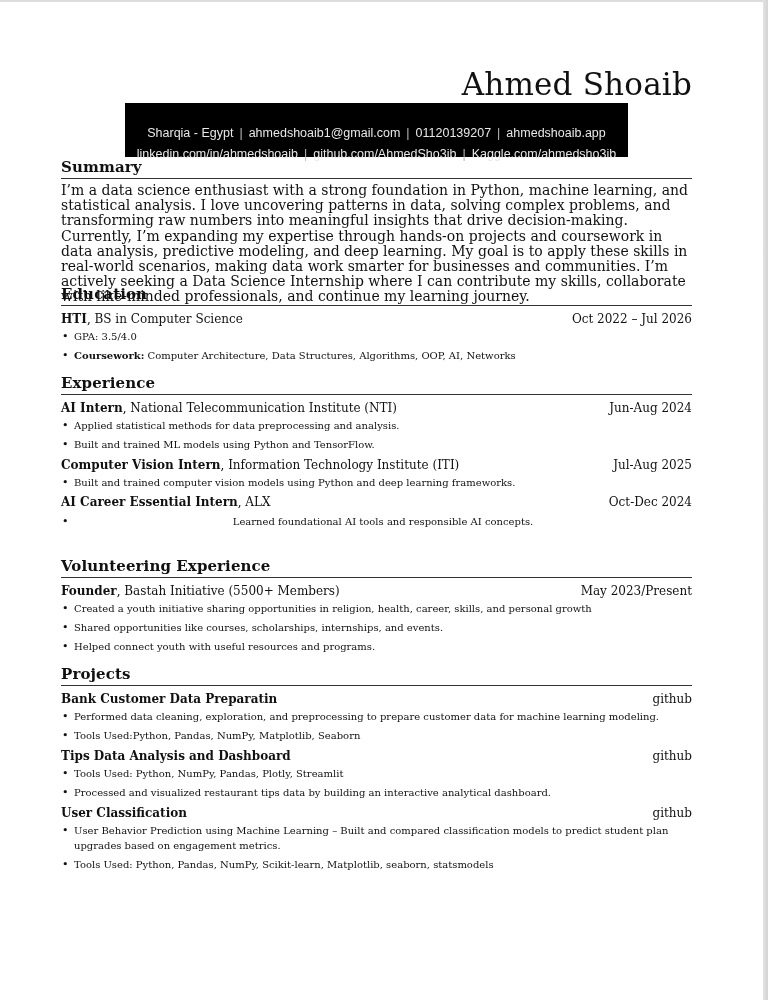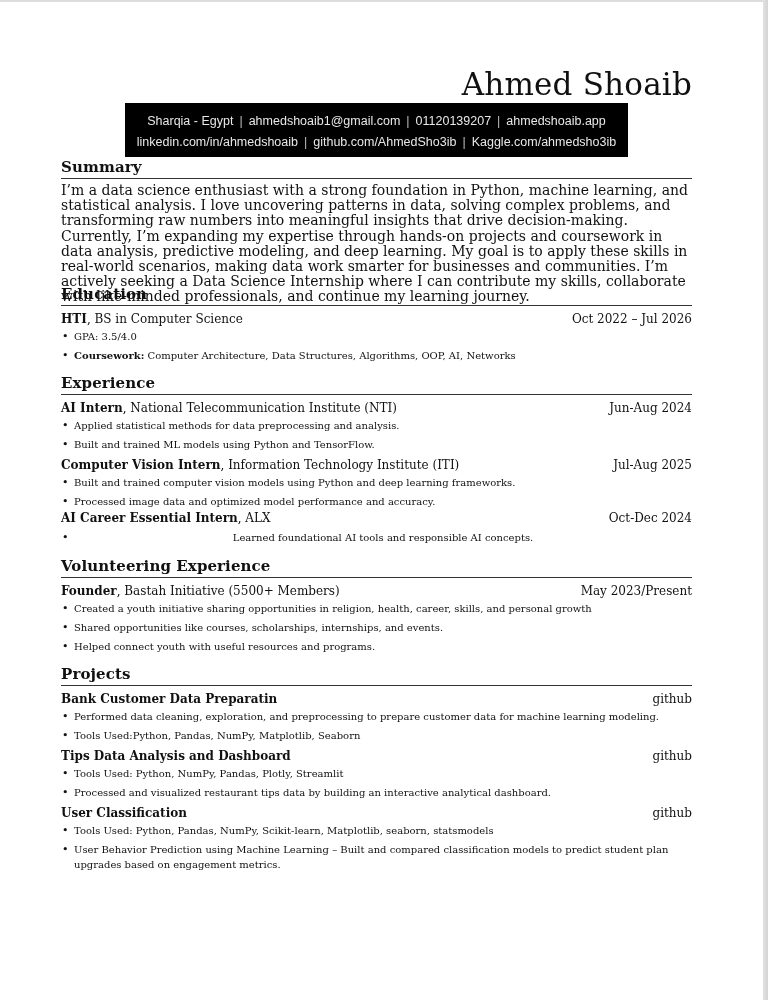--- a/index.html
+++ b/index.html
@@ -10,21 +10,21 @@
   .top-edge { position: absolute; left: 0; top: 0; width: 768px; height: 2px; background: #dcdcdc; }
   .right-edge { position: absolute; right: 0; top: 0; width: 5px; height: 1000px; background: linear-gradient(to right, #e2e2e2, #d4d4d4); }
   .page { position: absolute; left: 61px; top: 0; width: 631px; }
 
   .name {
     position: absolute; top: 64px; left: 0; width: 631px; text-align: right;
     font-family: "DejaVu Serif", serif; font-size: 31px; line-height: 40px; color: #111; letter-spacing: 0.2px;
   }
   .contact {
     position: absolute; top: 103px; left: 64px; width: 503px; height: 54px; background: #000; color: #e8e8e8;
-    font-family: "Liberation Sans", sans-serif; font-size: 12.5px; text-align: center; box-sizing: border-box; padding-top: 8px;
+    font-family: "Liberation Sans", sans-serif; font-size: 12.5px; text-align: center; box-sizing: border-box; padding-top: 20px;
   }
   .contact .row { line-height: 21px; white-space: nowrap; }
   .contact .sep { margin: 0 6px; color: #bbb; }
 
   .section { position: absolute; left: 0; width: 631px; }
   .sec-title {
     font-size: 15px; font-weight: bold; font-family: "DejaVu Serif", serif; line-height: 20px;
     border-bottom: 1px solid #333; padding-bottom: 1px; margin-bottom: 4px; letter-spacing: 0.1px;
   }
   .summary-text { font-size: 14px; line-height: 15.2px; text-align: left; }
@@ -83,21 +83,20 @@
       <li>Applied statistical methods for data preprocessing and analysis.</li>
       <li>Built and trained ML models using Python and TensorFlow.</li>
     </ul>
 
     <div class="entry-head">
       <span><b>Computer Vision Intern</b><span>, Information Technology Institute (ITI)</span></span>
       <span>Jul-Aug 2025</span>
     </div>
     <ul>
       <li>Built and trained computer vision models using Python and deep learning frameworks.</li>
-      <li class="tight">Processed image data and optimized model performance and accuracy.</li>
     </ul>
 
     <div class="entry-head" style="line-height:17px;">
       <span><b>AI Career Essential Intern</b><span>, ALX</span></span>
       <span>Oct-Dec 2024</span>
     </div>
     <ul>
       <li style="margin-top:3px;text-align:center;">Learned foundational AI tools and responsible AI concepts.</li>
     </ul>
   </div>
@@ -134,18 +133,18 @@
     <ul>
       <li>Tools Used: Python, NumPy, Pandas, Plotly, Streamlit</li>
       <li>Processed and visualized restaurant tips data by building an interactive analytical dashboard.</li>
     </ul>
 
     <div class="entry-head">
       <b>User Classification</b>
       <span>github</span>
     </div>
     <ul>
+      <li>User Behavior Prediction using Machine Learning – Built and compared classification models to predict student plan upgrades based on engagement metrics.</li>
       <li>Tools Used: Python, Pandas, NumPy, Scikit-learn, Matplotlib, seaborn, statsmodels</li>
-      <li>User Behavior Prediction using Machine Learning – Built and compared classification models to predict student plan upgrades based on engagement metrics.</li>
     </ul>
   </div>
 
 </div>
 
 </body></html>

